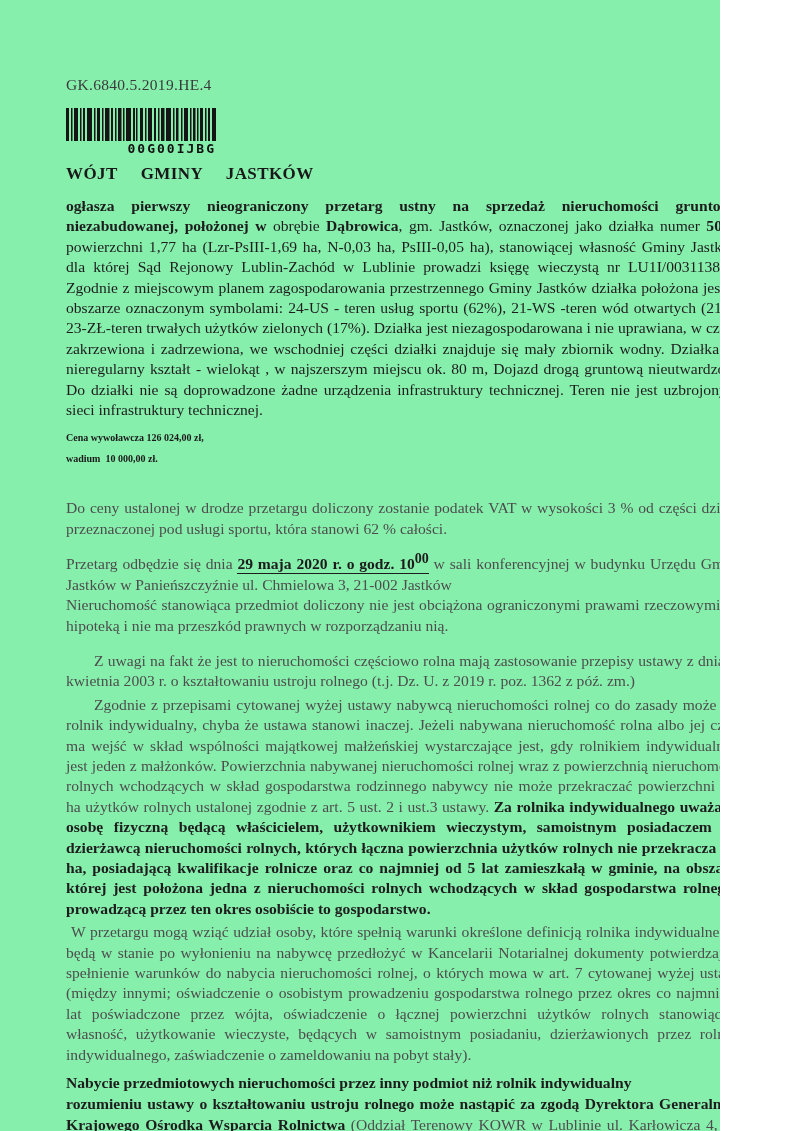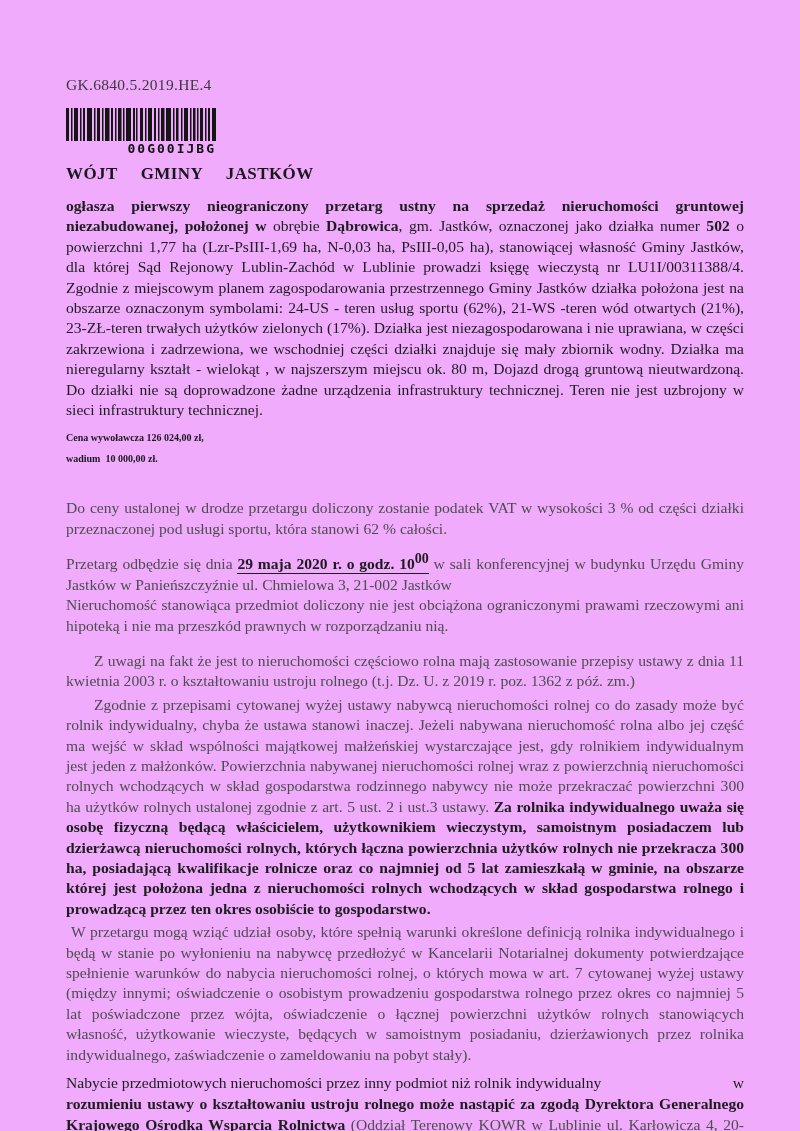--- a/index.html
+++ b/index.html
@@ -1,19 +1,19 @@
 <!DOCTYPE html>
 <html lang="pl"><head>
 <meta charset="utf-8">
 <style>
   html,body{margin:0;padding:0;background:#ffffff;}
   .page{
     position:relative;
-    width:800px;height:1131px;
-    background:#f0abfc;
+    width:720px;height:1131px;
+    background:#86efac;
     font-family:"Liberation Serif","DejaVu Serif",serif;
     color:#1f1f1f;
     overflow:hidden;
     box-sizing:border-box;
   }
   .content{
     box-sizing:border-box;
     padding:76px 56px 0 66px;
     width:800px;
   }
@@ -66,21 +66,21 @@
     padding-bottom:1px;
   }
   .date-underline sup{
     font-size:14px;
     vertical-align:super;
     line-height:0;
   }
   .final-line1{
     display:flex;
     justify-content:space-between;
-    font-weight:normal;
+    font-weight:bold;
     color:#1c1c1c;
     font-size:15.6px;
     line-height:20.8px;
   }
   .final-rest{font-size:15.6px;line-height:20.8px;}
 </style>
 </head>
 <body>
 
 <div class="page">

